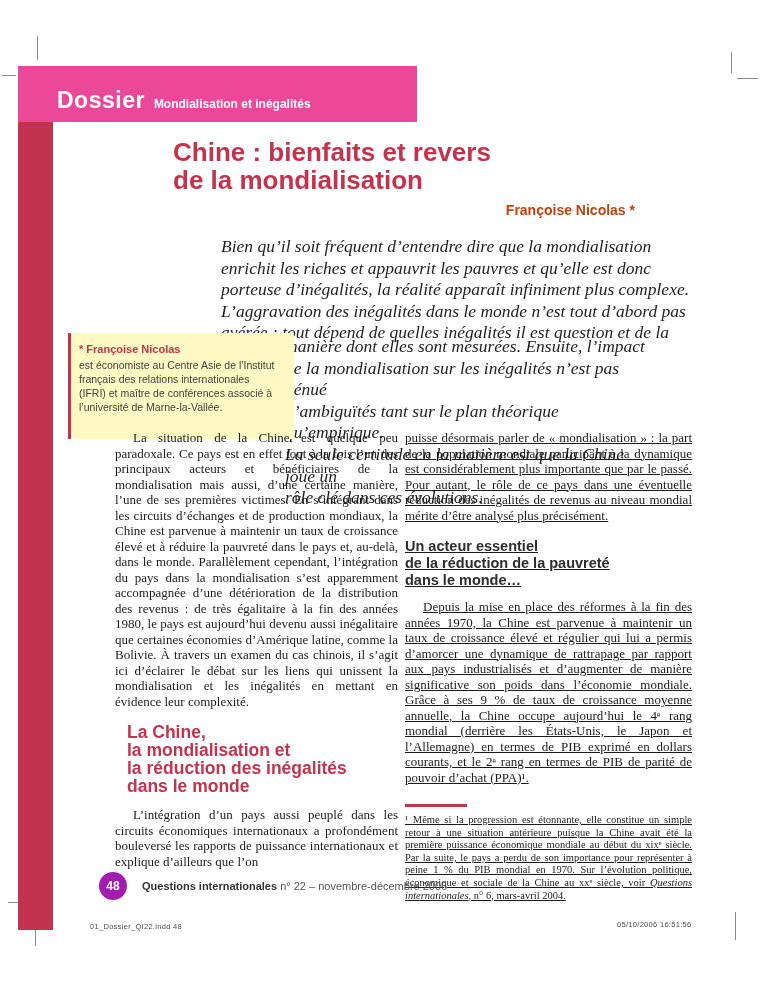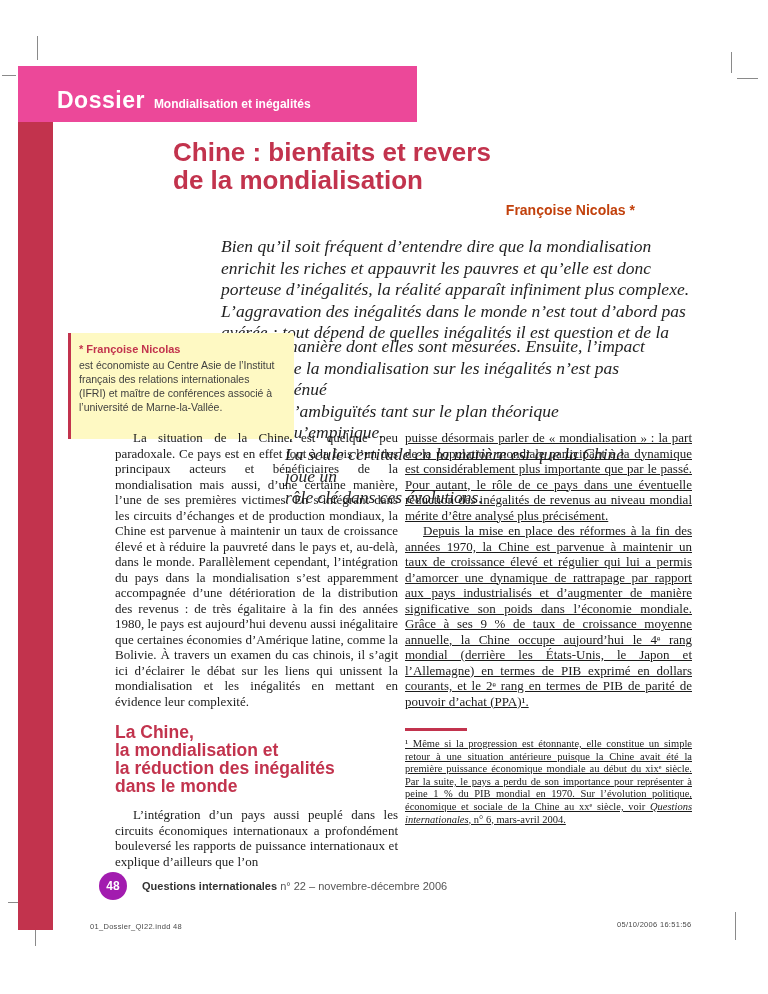--- a/index.html
+++ b/index.html
@@ -28,21 +28,21 @@
   .bio-name{font-size:11px;font-weight:bold;color:#c2334d;margin-bottom:3px;}
   .bio-text{font-size:10.5px;line-height:14px;color:#3f3f3f;white-space:pre-line;}
   
   .col{position:absolute;top:430px;font-family:"Liberation Serif","DejaVu Serif",serif;
         font-size:13px;line-height:15.5px;color:#1b1b1b;text-align:justify;}
   .col-left{left:115px;width:283px;}
   .col-right{left:405px;width:287px;text-decoration:underline;}
   .para{margin:0;}
   .indent{text-indent:18px;}
   .section-heading{font-family:"Liberation Sans",sans-serif;font-weight:bold;color:#c2334d;
-        font-size:17.5px;line-height:18px;margin:14px 0 12px 0;white-space:pre-line;text-align:left;}
+        font-size:17.5px;line-height:18px;margin:14px 0 12px 12px;white-space:pre-line;text-align:left;}
   .sub-heading{font-family:"Liberation Sans",sans-serif;font-weight:bold;color:#2d2d2d;
         font-size:14.5px;line-height:17px;margin:15px 0 10px 0;white-space:pre-line;text-align:left;}
   .footnote-rule{width:62px;height:3px;background:#c2334d;margin:19px 0 7px 0;}
   .footnote{font-size:10.5px;line-height:12.6px;color:#222;text-align:justify;}
   .footnote .it{font-style:italic;}
   
   .page-badge{position:absolute;left:99px;top:872px;width:28px;height:28px;border-radius:50%;
         background:#a21caf;color:#fff;font-size:12px;font-weight:bold;
         display:flex;align-items:center;justify-content:center;}
   .footer-line{position:absolute;left:142px;top:880px;font-size:11px;color:#555;}
@@ -105,20 +105,23 @@
     <p class="para indent">La situation de la Chine est quelque peu paradoxale. Ce pays est en effet tout à la fois l’un des principaux acteurs et bénéficiaires de la mondialisation mais aussi, d’une certaine manière, l’une de ses premières victimes. En s’intégrant dans les circuits d’échanges et de production mondiaux, la Chine est parvenue à maintenir un taux de croissance élevé et à réduire la pauvreté dans le pays et, au-delà, dans le monde. Parallèlement cependant, l’intégration du pays dans la mondialisation s’est apparemment accompagnée d’une détérioration de la distribution des revenus : de très égalitaire à la fin des années 1980, le pays est aujourd’hui devenu aussi inégalitaire que certaines économies d’Amérique latine, comme la Bolivie. À travers un examen du cas chinois, il s’agit ici d’éclairer le débat sur les liens qui unissent la mondialisation et les inégalités en mettant en évidence leur complexité.</p>
     <div class="section-heading">La Chine,
 la mondialisation et
 la réduction des inégalités
 dans le monde</div>
     <p class="para indent">L’intégration d’un pays aussi peuplé dans les circuits économiques internationaux a profondément bouleversé les rapports de puissance internationaux et explique d’ailleurs que l’on</p>
   </div>
 
   <div class="col col-right">
     <p class="para">puisse désormais parler de « mondialisation » : la part de la population mondiale participant à la dynamique est considérablement plus importante que par le passé. Pour autant, le rôle de ce pays dans une éventuelle réduction des inégalités de revenus au niveau mondial mérite d’être analysé plus précisément.</p>
+    <div class="sub-heading">Un acteur essentiel
+de la réduction de la pauvreté
+dans le monde…</div>
     <p class="para indent">Depuis la mise en place des réformes à la fin des années 1970, la Chine est parvenue à maintenir un taux de croissance élevé et régulier qui lui a permis d’amorcer une dynamique de rattrapage par rapport aux pays industrialisés et d’augmenter de manière significative son poids dans l’économie mondiale. Grâce à ses 9 % de taux de croissance moyenne annuelle, la Chine occupe aujourd’hui le 4ᵉ rang mondial (derrière les États-Unis, le Japon et l’Allemagne) en termes de PIB exprimé en dollars courants, et le 2ᵉ rang en termes de PIB de parité de pouvoir d’achat (PPA)¹.</p>
     <div class="footnote-rule"></div>
     <div class="footnote">
       <span>¹ Même si la progression est étonnante, elle constitue un simple retour à une situation antérieure puisque la Chine avait été la première puissance économique mondiale au début du xixᵉ siècle. Par la suite, le pays a perdu de son importance pour représenter à peine 1 % du PIB mondial en 1970. Sur l’évolution politique, économique et sociale de la Chine au xxᵉ siècle, voir </span><span class="it">Questions internationales</span><span>, n° 6, mars-avril 2004.</span>
     </div>
   </div>
 
   <div class="page-badge">48</div>
   <div class="footer-line">
     <span class="b">Questions internationales</span><span> n° 22 – novembre-décembre 2006</span>

